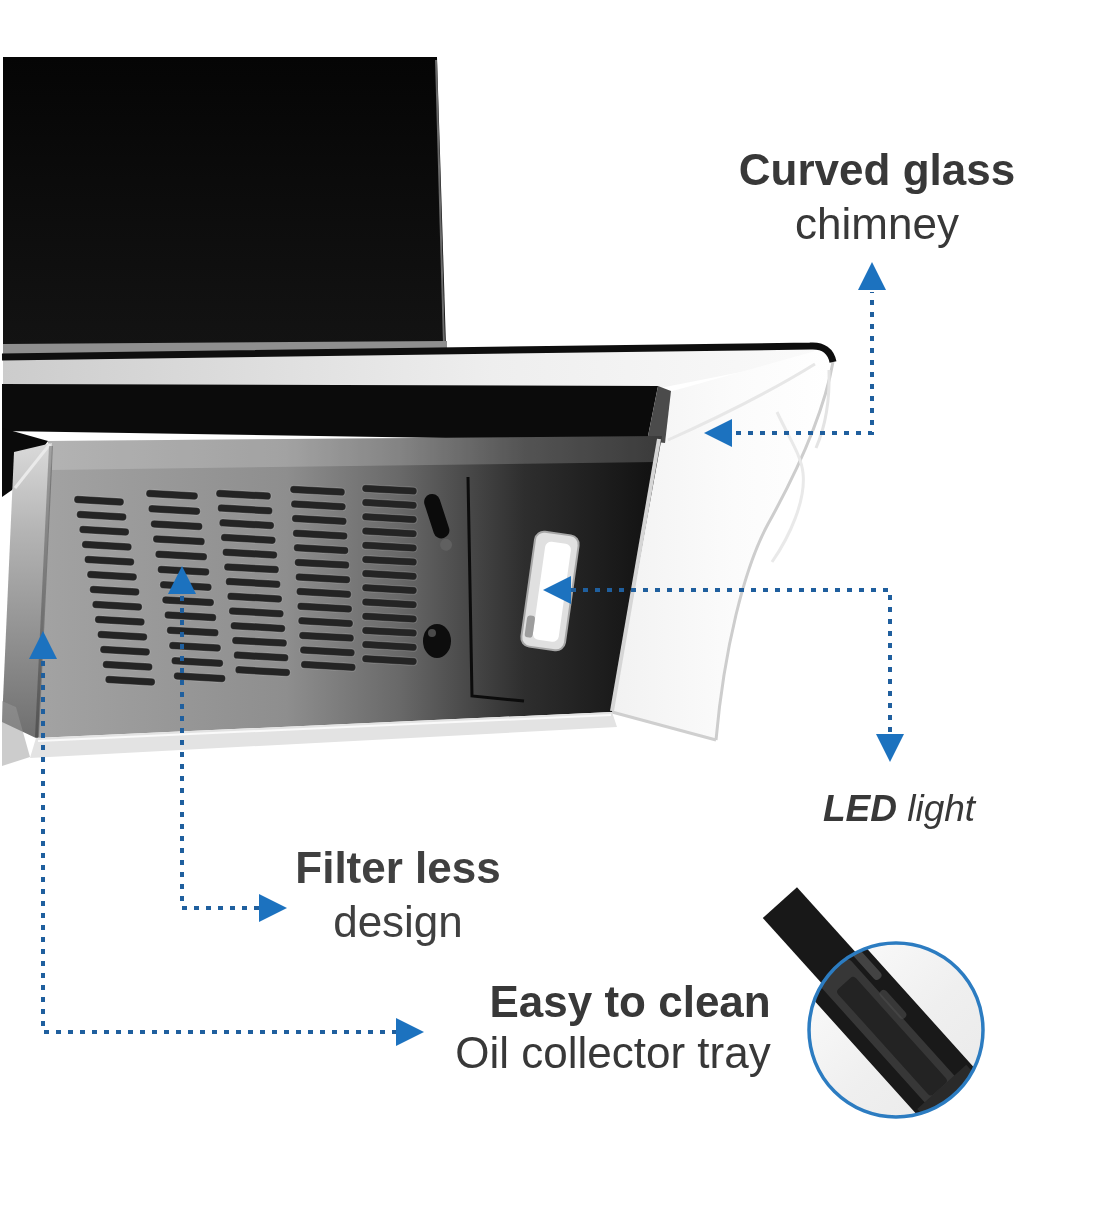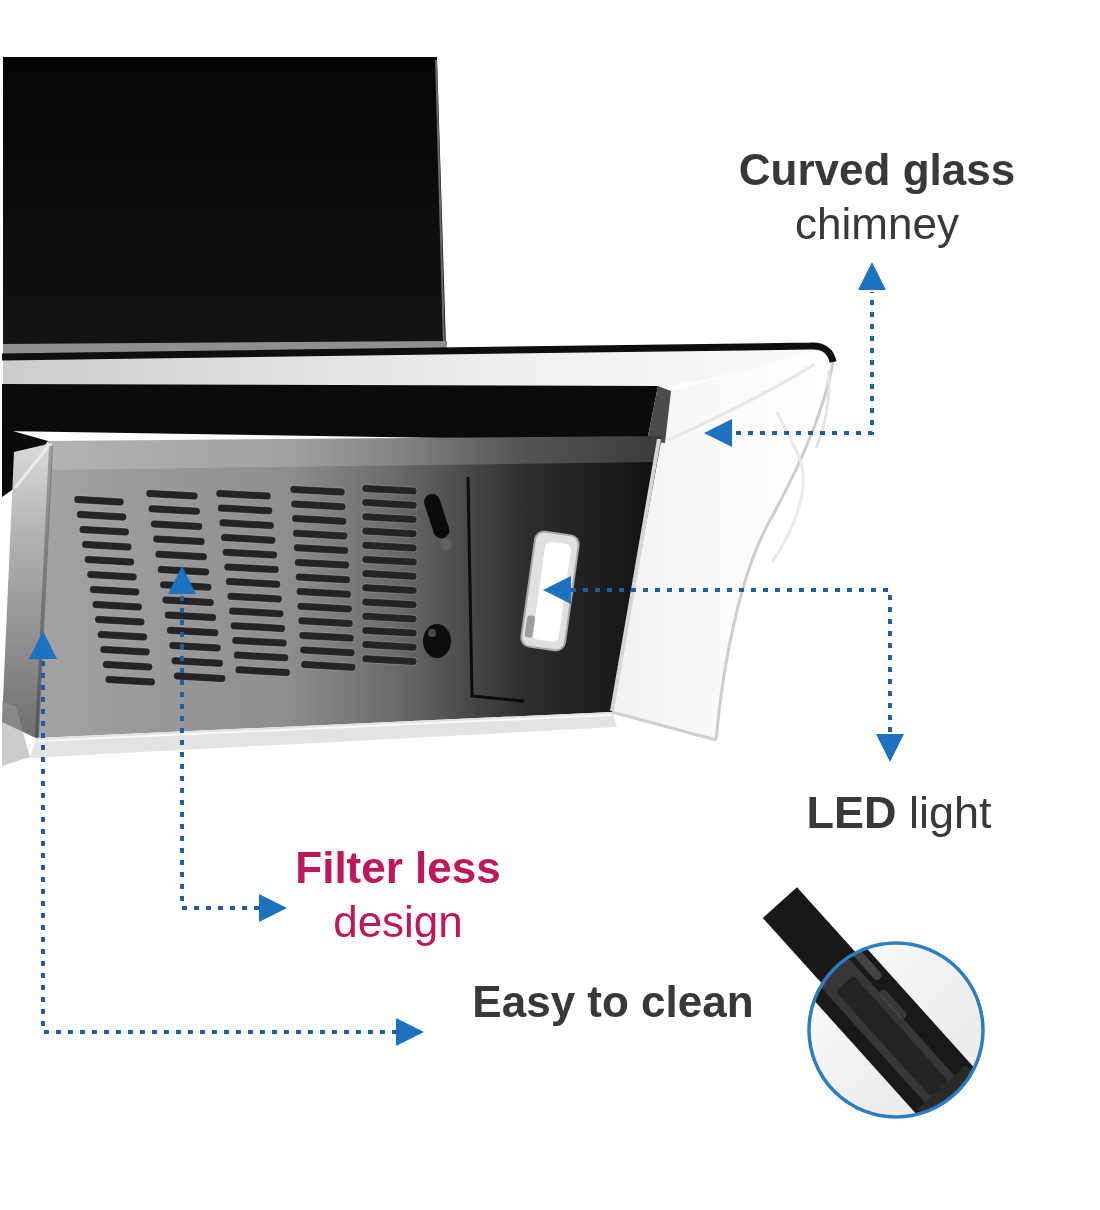--- a/index.html
+++ b/index.html
@@ -3,21 +3,21 @@
 <meta charset="utf-8">
 <style>
   html,body{margin:0;padding:0;background:#ffffff;}
   #stage{position:relative;width:1100px;height:1210px;background:#ffffff;overflow:hidden;
          font-family:"Liberation Sans","DejaVu Sans",sans-serif;}
   #art{position:absolute;left:0;top:0;}
   .label{position:absolute;transform:translateX(-50%);text-align:center;
          color:#383838;line-height:1.22;white-space:nowrap;}
   .label .b{font-weight:700;}
   .fs44{font-size:44px;}
-  .fs45{font-size:45px;}
+  .fs45{font-size:37px;font-style:italic;}
 </style>
 </head>
 <body>
 
 <div id="stage" style="background: rgb(255, 255, 255);">
 
 <svg id="art" width="1100" height="1210" viewBox="0 0 1100 1210">
   <defs>
     <linearGradient id="panelGrad" x1="0" y1="0" x2="1" y2="0">
       <stop offset="0" stop-color="#a3a3a3"></stop>
@@ -213,22 +213,23 @@
   <div class="b">Curved glass</div>
   <div>chimney</div>
 </div>
 
 <div class="label fs45" style="left: 899px; top: 786px; color: rgb(56, 56, 56);">
   <span class="b">LED</span>
   <span> </span>
   <span>light</span>
 </div>
 
-<div class="label fs44" style="left: 398px; top: 841px; color: #be185d;">
+<div class="label fs44" style="left: 398px; top: 841px; color: #404040;">
   <div class="b">Filter less</div>
   <div>design</div>
 </div>
 
 <div class="label fs44" style="left: 613px; top: 976px; line-height: 1.16; color: rgb(56, 56, 56); text-align: right;">
   <div class="b">Easy to clean</div>
+  <div>Oil collector tray</div>
 </div>
 
 </div>
 
 </body></html>

